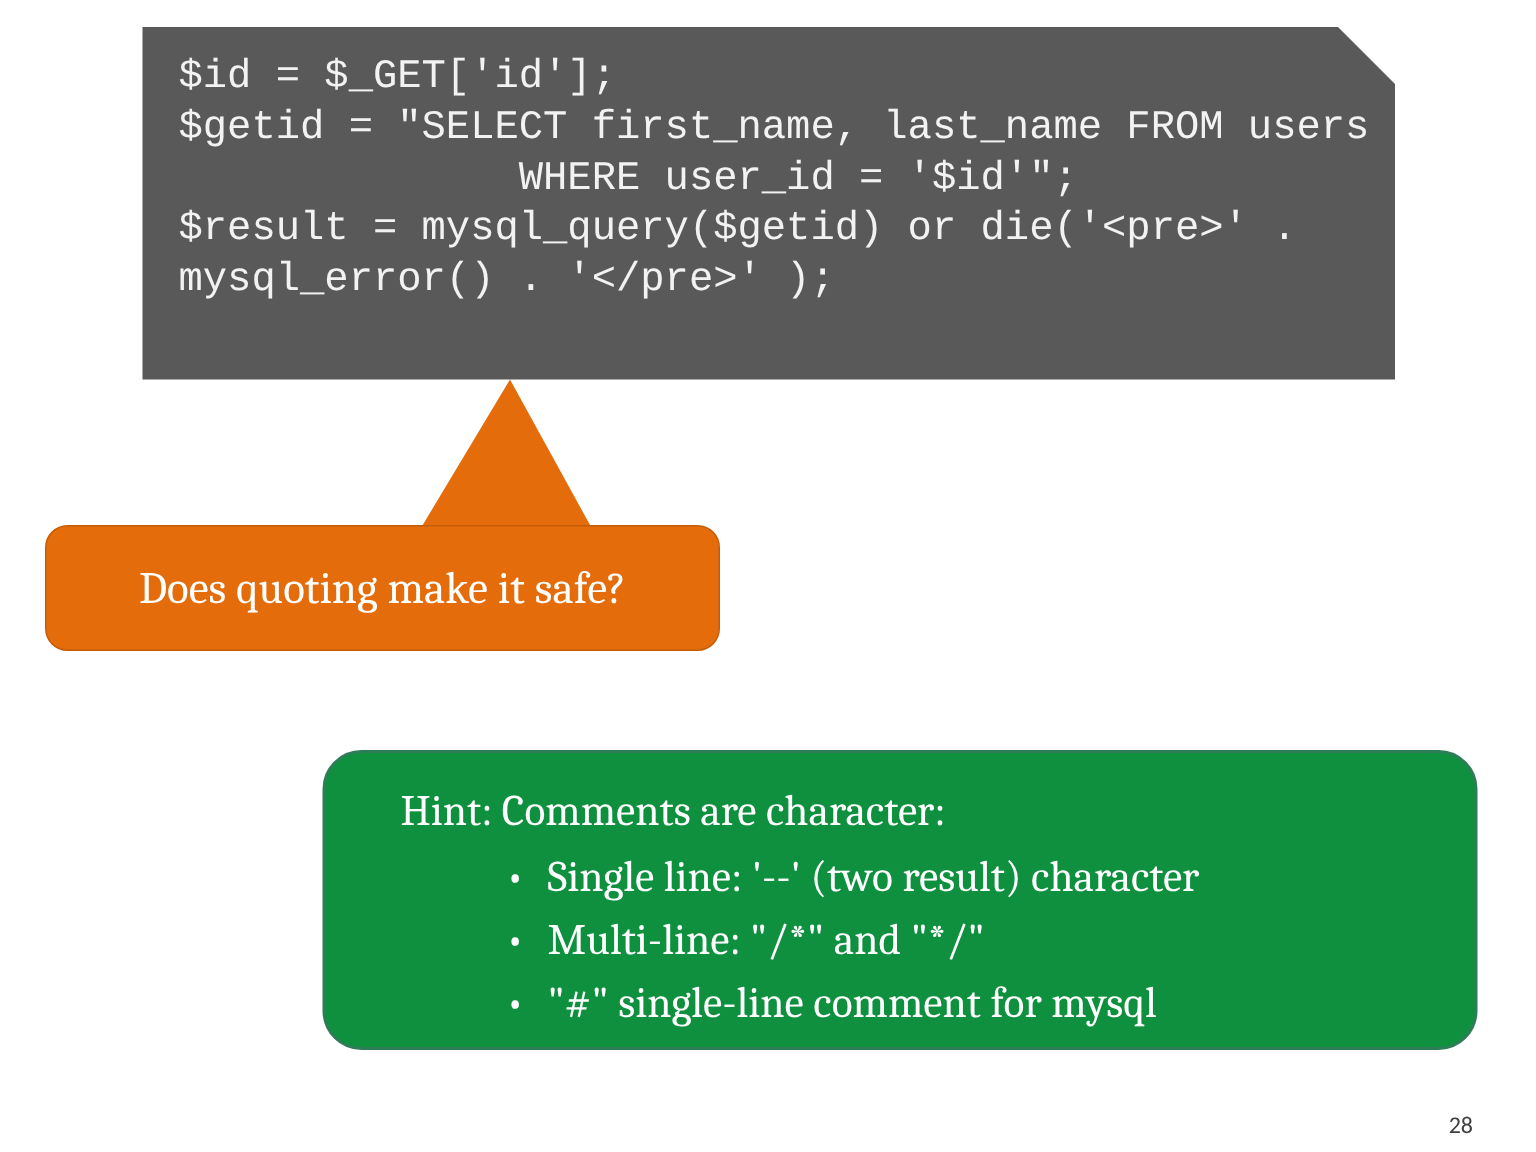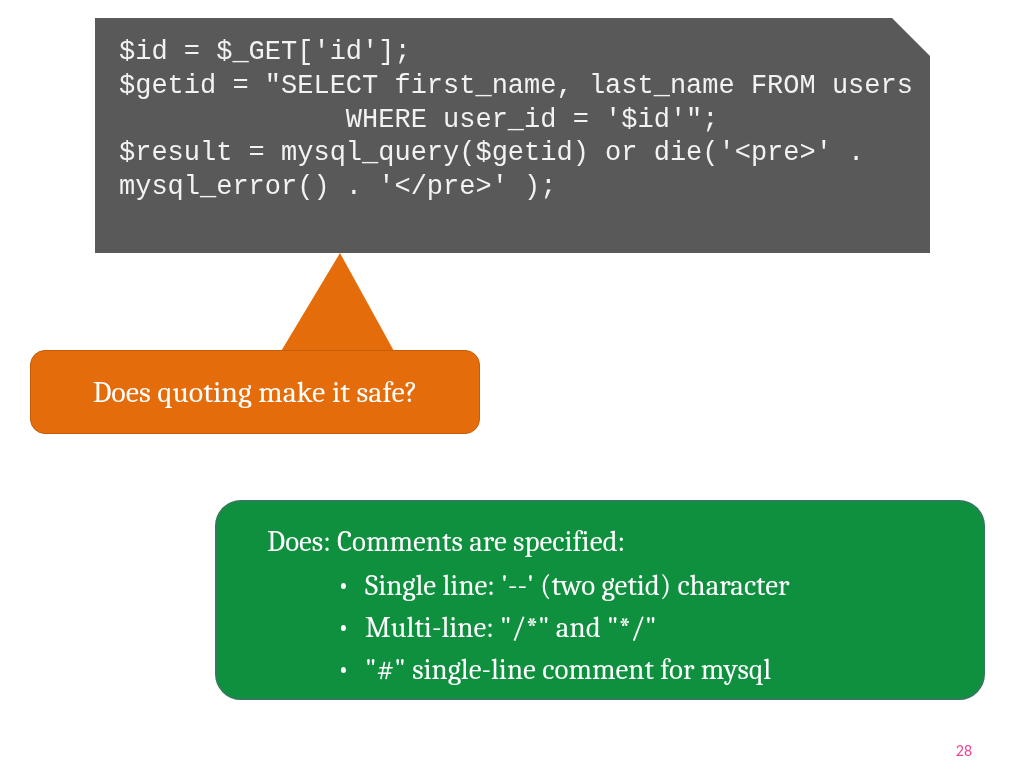--- a/index.html
+++ b/index.html
@@ -94,24 +94,24 @@
     content: "•";
     position: absolute;
     left: 0;
     top: 0;
     font-size: 29px;
   }
 
   
   .pagenum {
     position: absolute;
-    right: 24px;
+    right: 14px;
     bottom: 8px;
     font-size: 16px;
-    color: #ec4899;
+    color: #404040;
     font-family: Calibri, Arial, sans-serif;
   }
 </style>
 </head>
 <body>
 
 <div class="slide">
 
   <div class="codebox">
     <div class="codebox-corner"></div>
@@ -121,23 +121,23 @@
 <span>$result = mysql_query($getid) or die('&lt;pre&gt;' . </span>
 <span>mysql_error() . '&lt;/pre&gt;' );</span></div>
   </div>
 
   <div class="callout-arrow"></div>
   <div class="callout">
     <div class="callout-text">Does quoting make it safe?</div>
   </div>
 
   <div class="hintbox">
-    <div class="hint-title">Does: Comments are specified:</div>
+    <div class="hint-title">Hint: Comments are character:</div>
     <div class="hint-list">
-      <div class="hint-item">Single line: '--' (two getid) character</div>
+      <div class="hint-item">Single line: '--' (two result) character</div>
       <div class="hint-item">Multi-line: "/*" and "*/"</div>
       <div class="hint-item">"#" single-line comment for mysql</div>
     </div>
   </div>
 
   <div class="pagenum">28</div>
 
 </div>
 
 </body></html>

